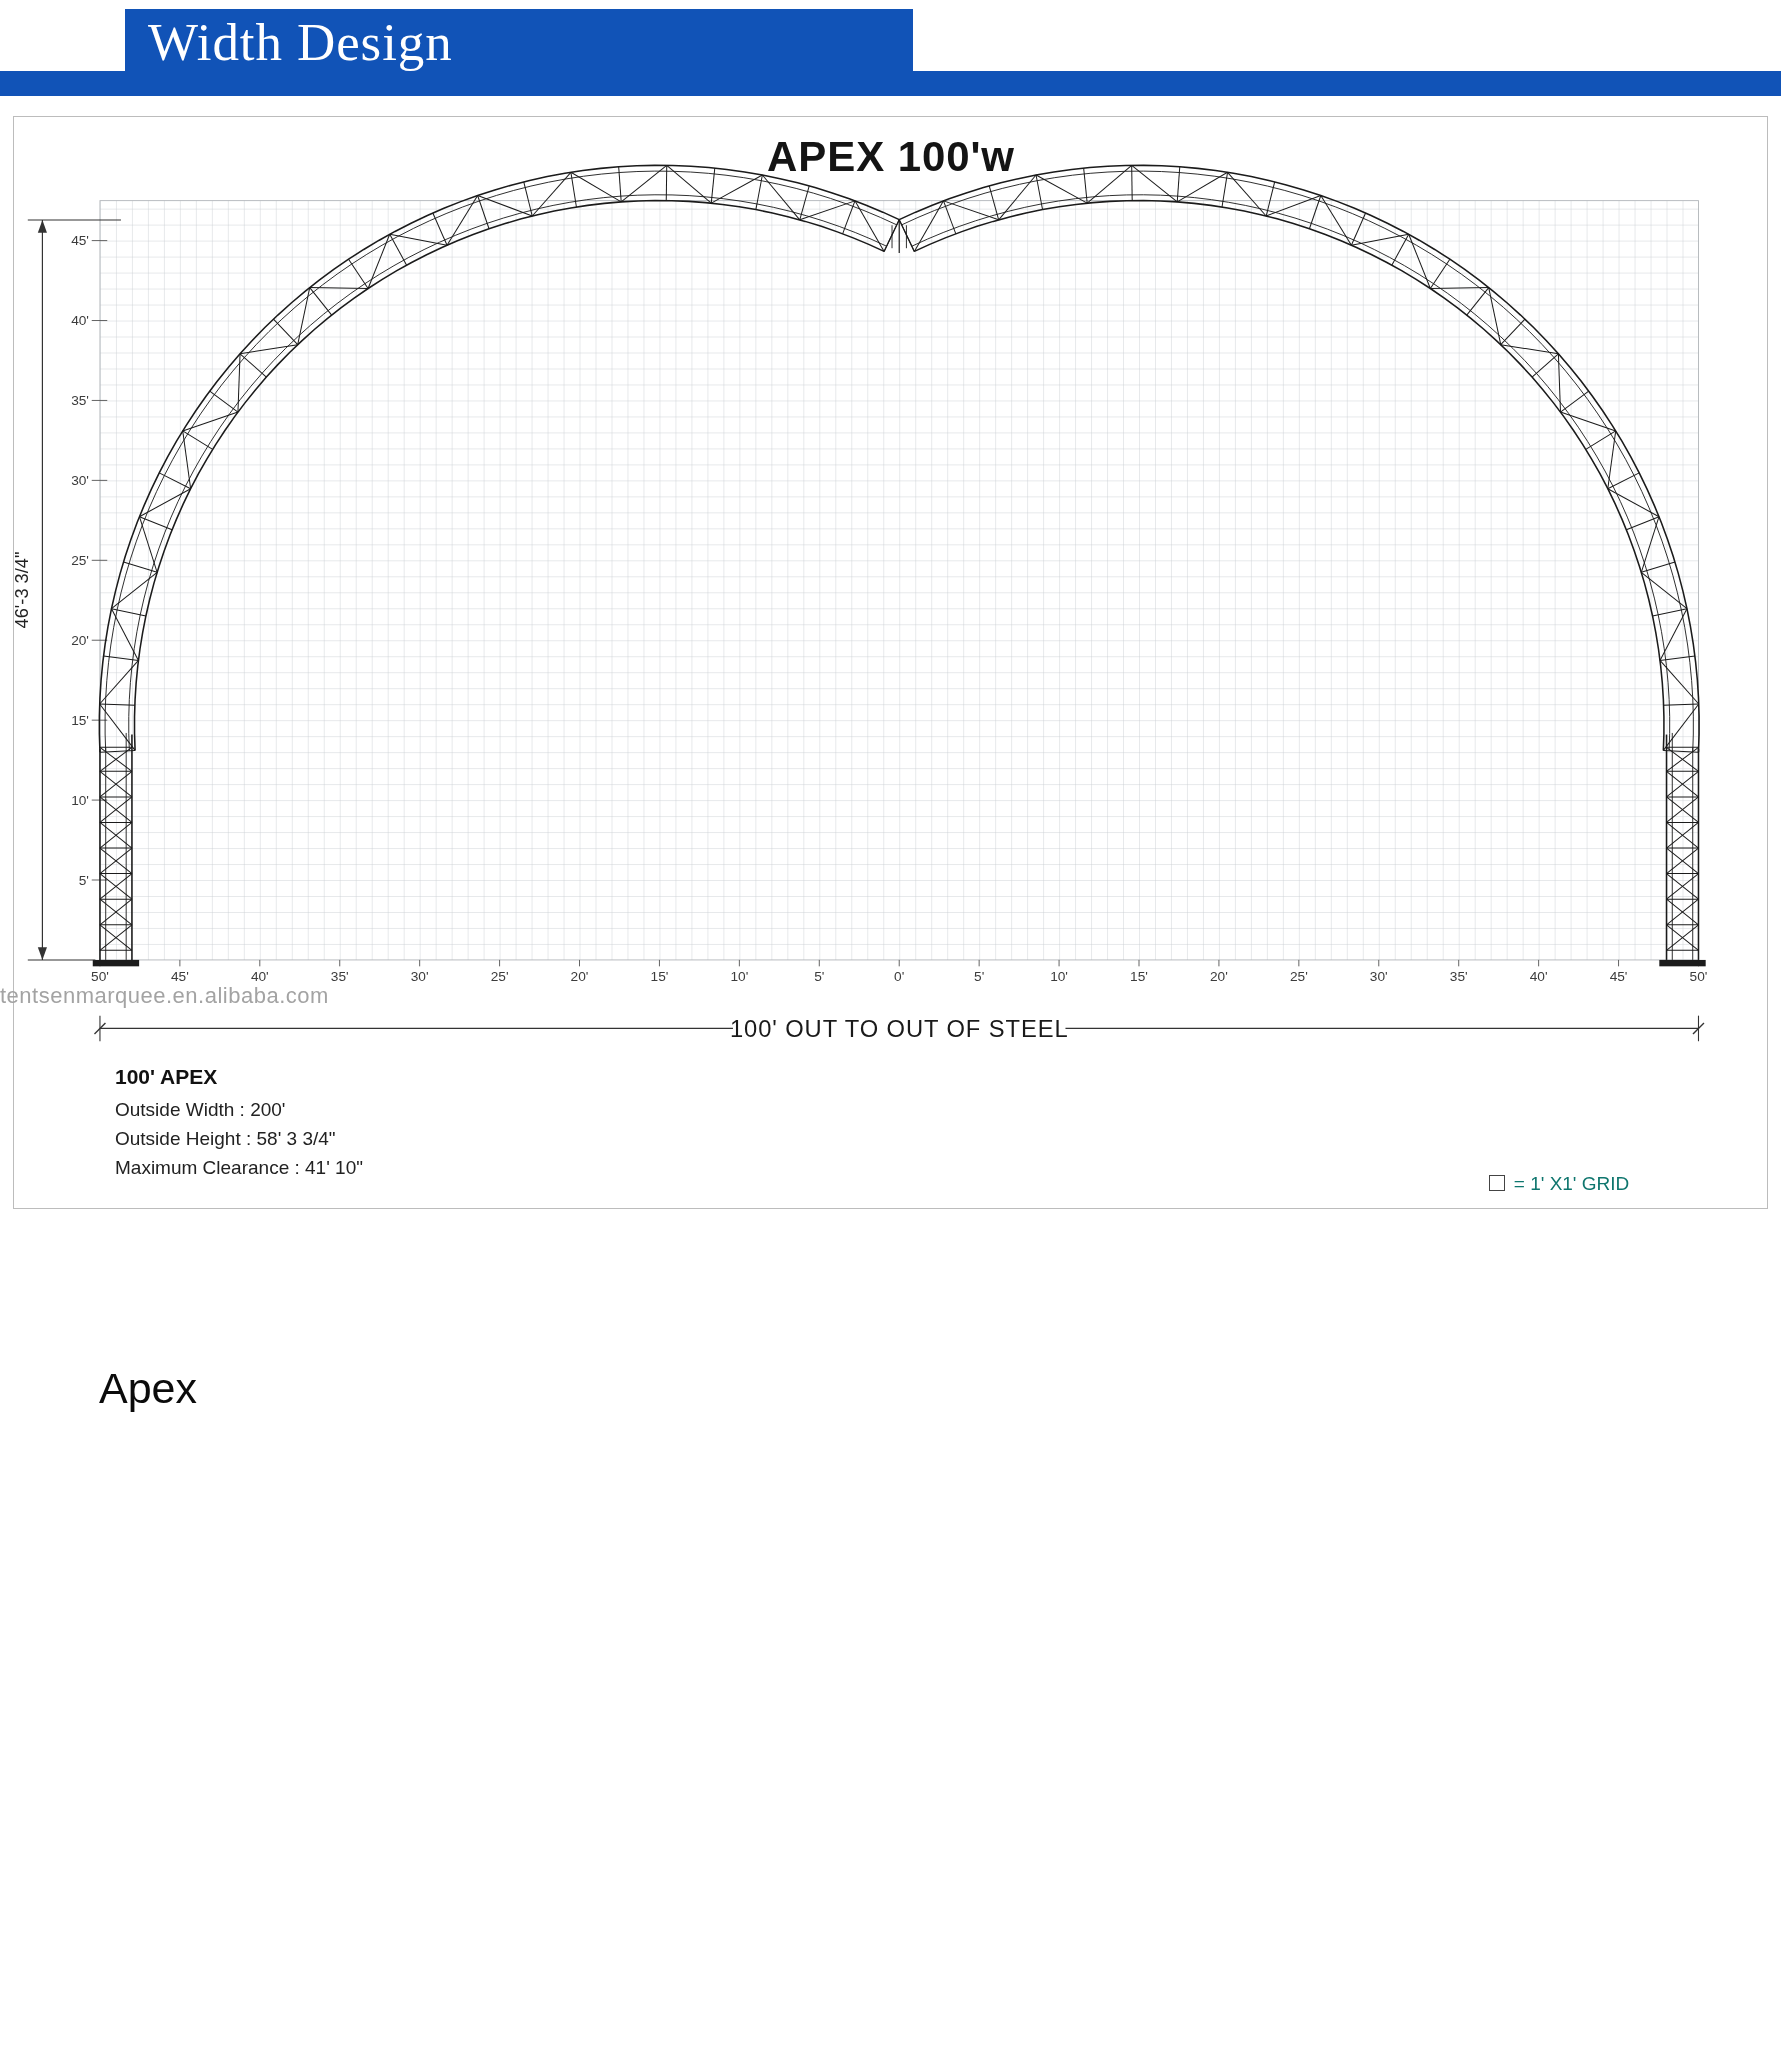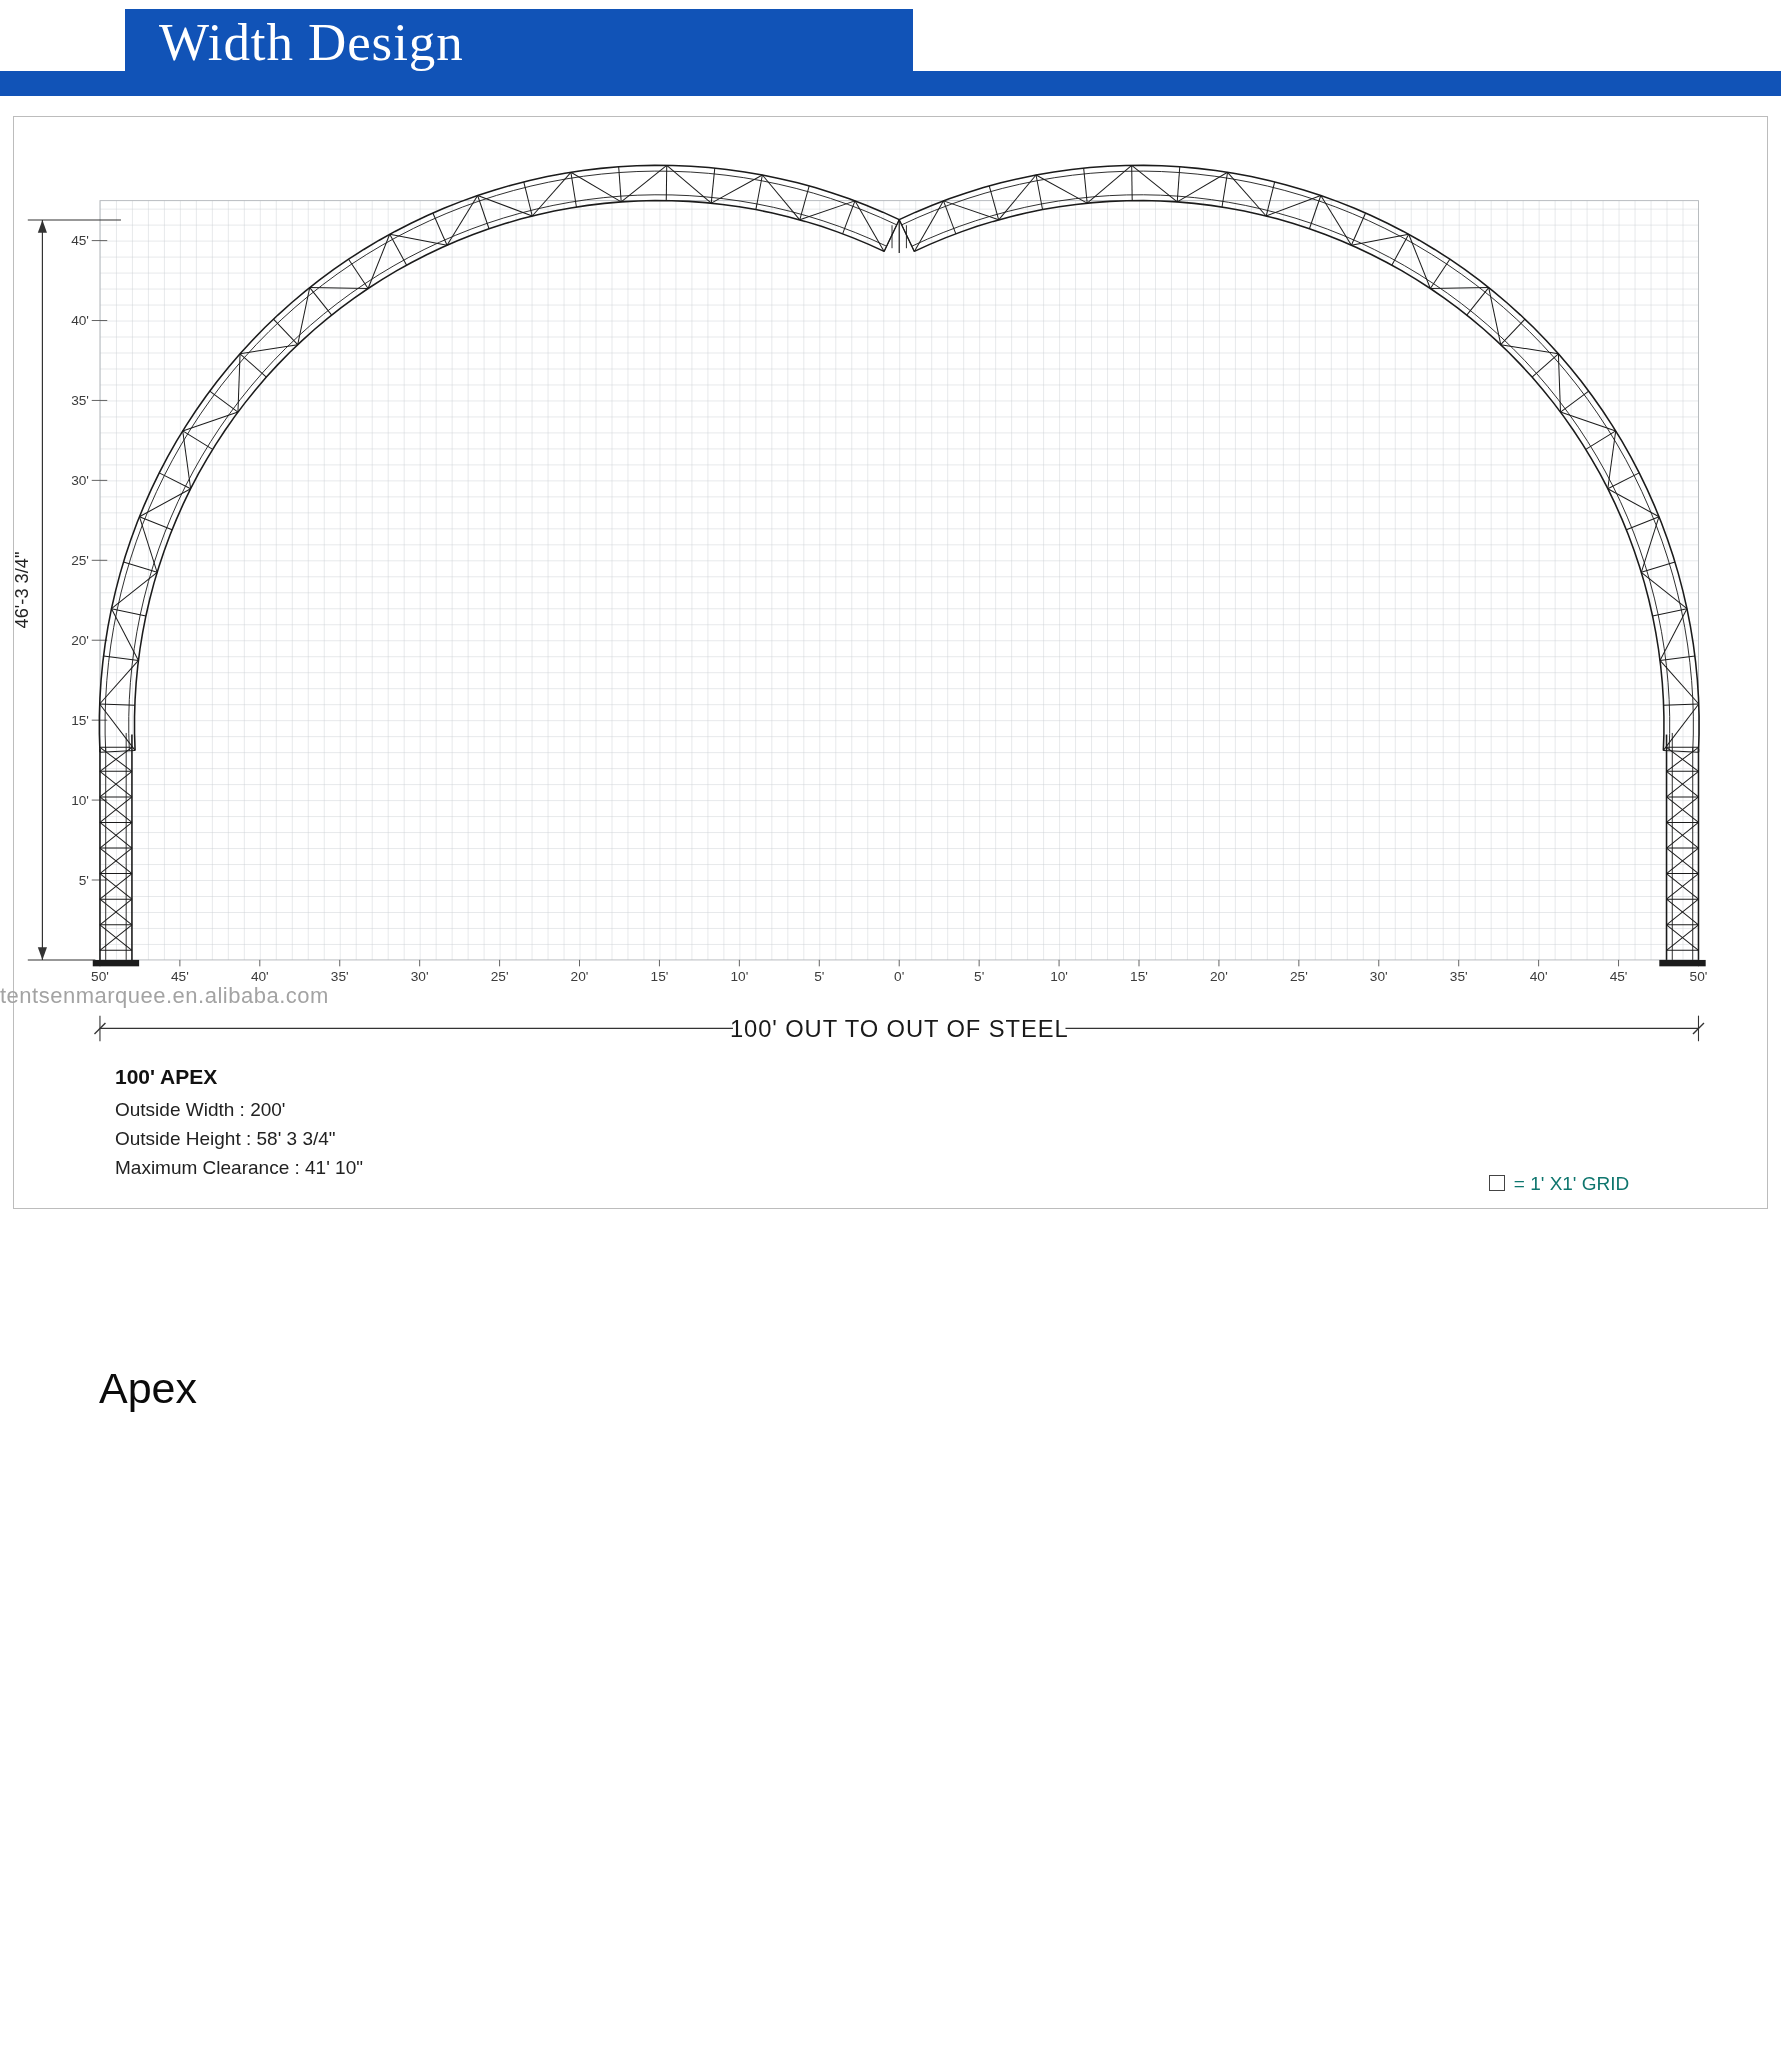--- a/index.html
+++ b/index.html
@@ -3,21 +3,21 @@
 <meta charset="utf-8">
 <style>
   html,body{margin:0;padding:0;background:#ffffff;}
   .page{position:relative;width:1782px;height:2067px;background:#ffffff;overflow:hidden;
         font-family:"Liberation Sans",sans-serif;}
 
   
   .band-strip{position:absolute;left:0;top:71px;width:1782px;height:25px;background:#1153b7;}
   .band-title{position:absolute;left:125px;top:9.1px;width:788px;height:64px;background:#1153b7;
               color:#ffffff;font-family:"Liberation Serif",serif;font-size:53px;line-height:66px;
-              padding-left:34px;box-sizing:border-box;letter-spacing:0.9px;}
+              padding-left:23px;box-sizing:border-box;letter-spacing:0.9px;}
 
   
   .panel-border{position:absolute;left:12.8px;top:116px;width:1755px;height:1093px;
                 border:0.9px solid #bcbcbc;box-sizing:border-box;}
   .diagram-title{position:absolute;left:0;top:133px;width:1782px;text-align:center;
                  font-size:42px;font-weight:bold;color:#141414;letter-spacing:0.9px;}
   #diagram-svg{position:absolute;left:0;top:115px;}
   #diagram-svg text{font-family:"Liberation Sans",sans-serif;}
   #diagram-svg .tick{font-size:15px;fill:#3c3c3c;}
   #diagram-svg .dimtext{font-size:20px;fill:#222222;}
@@ -41,20 +41,21 @@
 </style>
 </head>
 <body>
 
 <div class="page">
 
   <div class="band-strip accent-bg" style="background: rgb(17, 83, 183);"></div>
   <div class="band-title accent-bg" style="background: rgb(17, 83, 183);">Width Design</div>
 
   <div class="panel-border"></div>
+  <div class="diagram-title">APEX 100'w</div>
 
   <svg id="diagram-svg" width="1782" height="1087" viewBox="0 0 1950 1190">
     <defs>
       <pattern id="gridpat" x="109" y="85" width="17.5" height="17.5" patternUnits="userSpaceOnUse">
         <path d="M17.5 0H0V17.5" fill="none" stroke="#cbcfd3" stroke-width="1"></path>
       </pattern>
     </defs>
 
     <rect x="109" y="93.75" width="1750" height="831.25" fill="url(#gridpat)" stroke="#b2b6ba" stroke-width="1"></rect>
 

